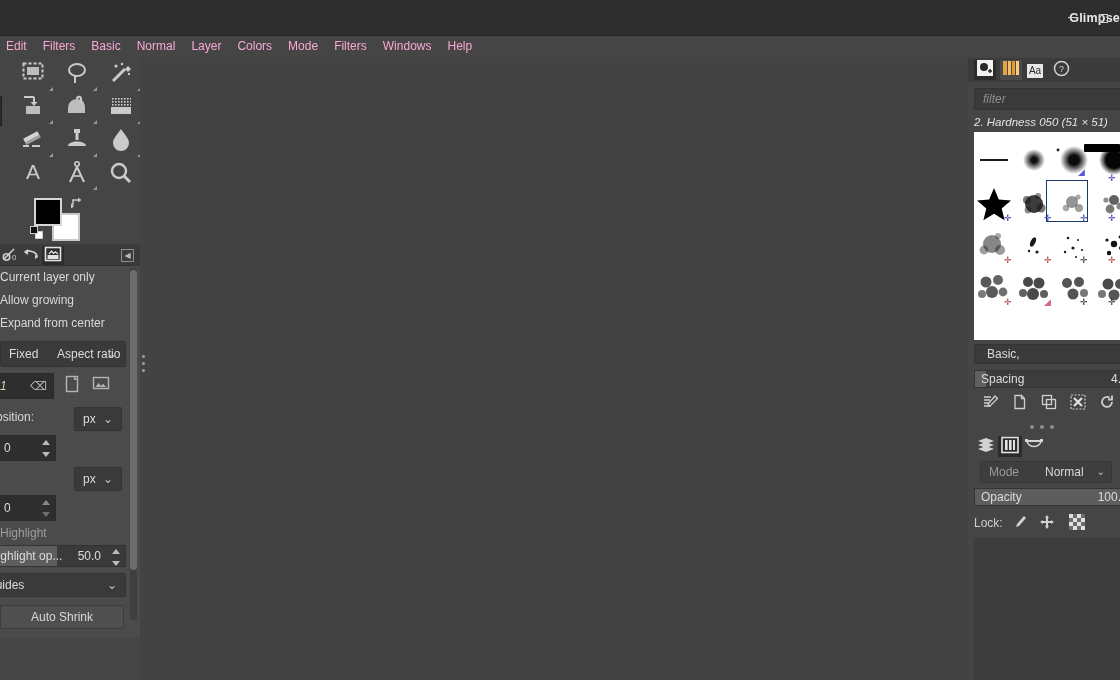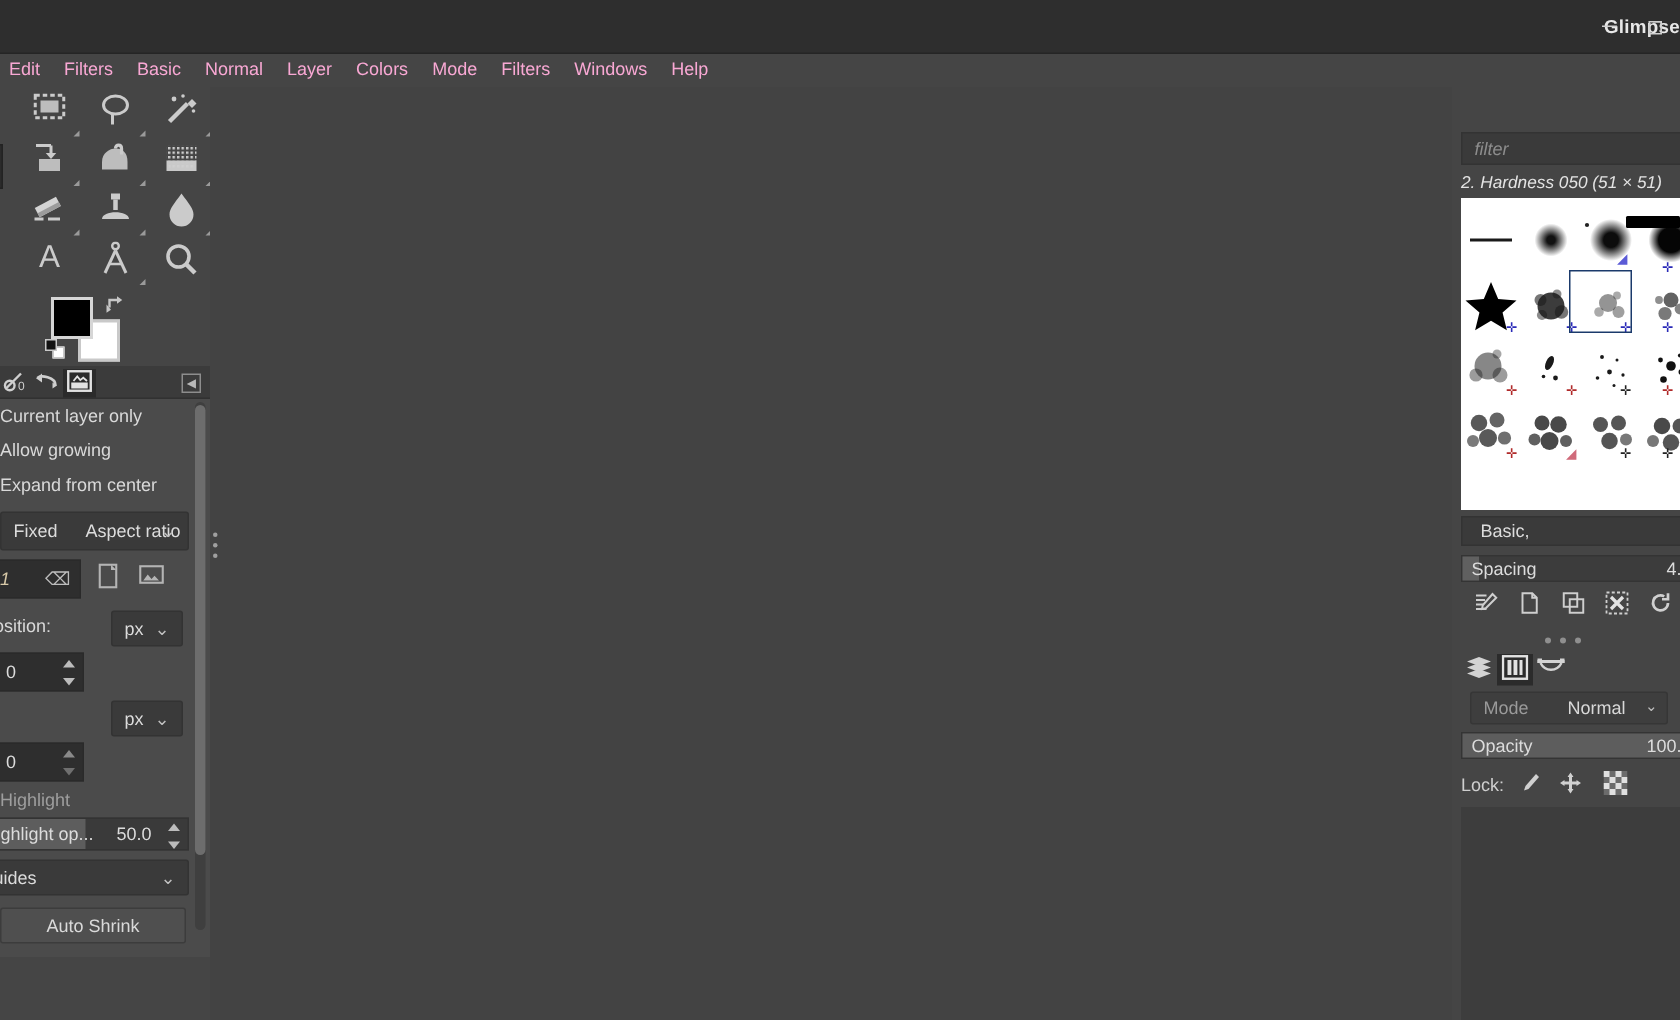--- a/index.html
+++ b/index.html
@@ -507,20 +507,46 @@
 </div>
 
 <div id="dock-handle">
   <i style="top:0;"></i>
     <i style="top:7px;"></i>
     <i style="top:14px;"></i>
 </div>
 
 <div id="right-dock">
 
+  <div id="rd-tabs">
+    <div class="rtab active" style="left:6px;">
+      <svg width="16" height="16" viewBox="0 0 16 16">
+          <rect width="16" height="16" fill="#f2f2f2"></rect>
+          <circle cx="7" cy="7" r="4" fill="#2a2a2a"></circle>
+          <path d="M11 11 L15 11 M13 9 L13 13" stroke="#2a2a2a" stroke-width="1.4"></path>
+        </svg>
+    </div>
+    <div class="rtab" style="left:32px;background:#4b4b4b;">
+      <svg width="16" height="16" viewBox="0 0 16 16">
+          <rect x="0" y="1" width="4" height="14" fill="#e8a33d"></rect>
+          <rect x="5" y="1" width="3" height="14" fill="#f0bd6a"></rect>
+          <rect x="9" y="1" width="3" height="14" fill="#e59a2e"></rect>
+          <rect x="13" y="1" width="3" height="14" fill="#f5cd88"></rect>
+        </svg>
+    </div>
+    <div class="rtab" style="left:56px;">
+      <span style="display:inline-block;background:#e8e8e8;color:#2b2b2b;font-size:10px;padding:0 2px;line-height:14px;">Aa</span>
+    </div>
+    <div class="rtab" style="left:82px;font-size:13px;">
+      <svg width="17" height="17" viewBox="0 0 17 17">
+          <circle cx="8.5" cy="8.5" r="7" fill="none" stroke="#d0d0d0" stroke-width="1.5"></circle>
+          <text x="8.5" y="12" font-size="9" fill="#d0d0d0" text-anchor="middle" font-family="Liberation Sans">?</text>
+        </svg>
+    </div>
+  </div>
 
   <div id="filter-input" placeholder="filter">
     <span>filter</span>
   </div>
 
   <div id="brush-name">2. Hardness 050 (51 × 51)</div>
 
   <div id="brush-grid">
 
     <div class="cell" style="left:0;top:8px;">

